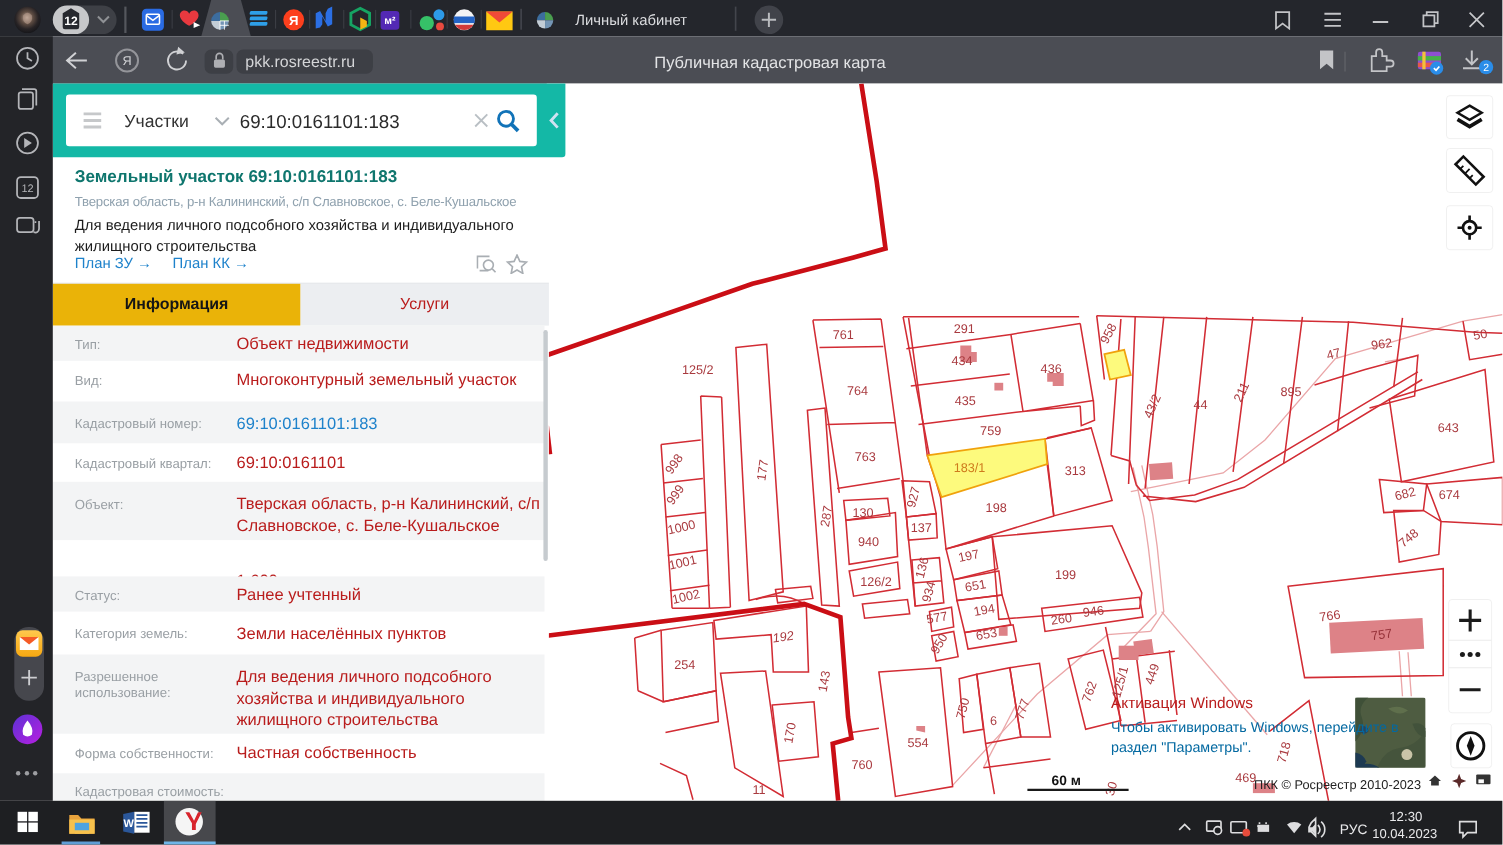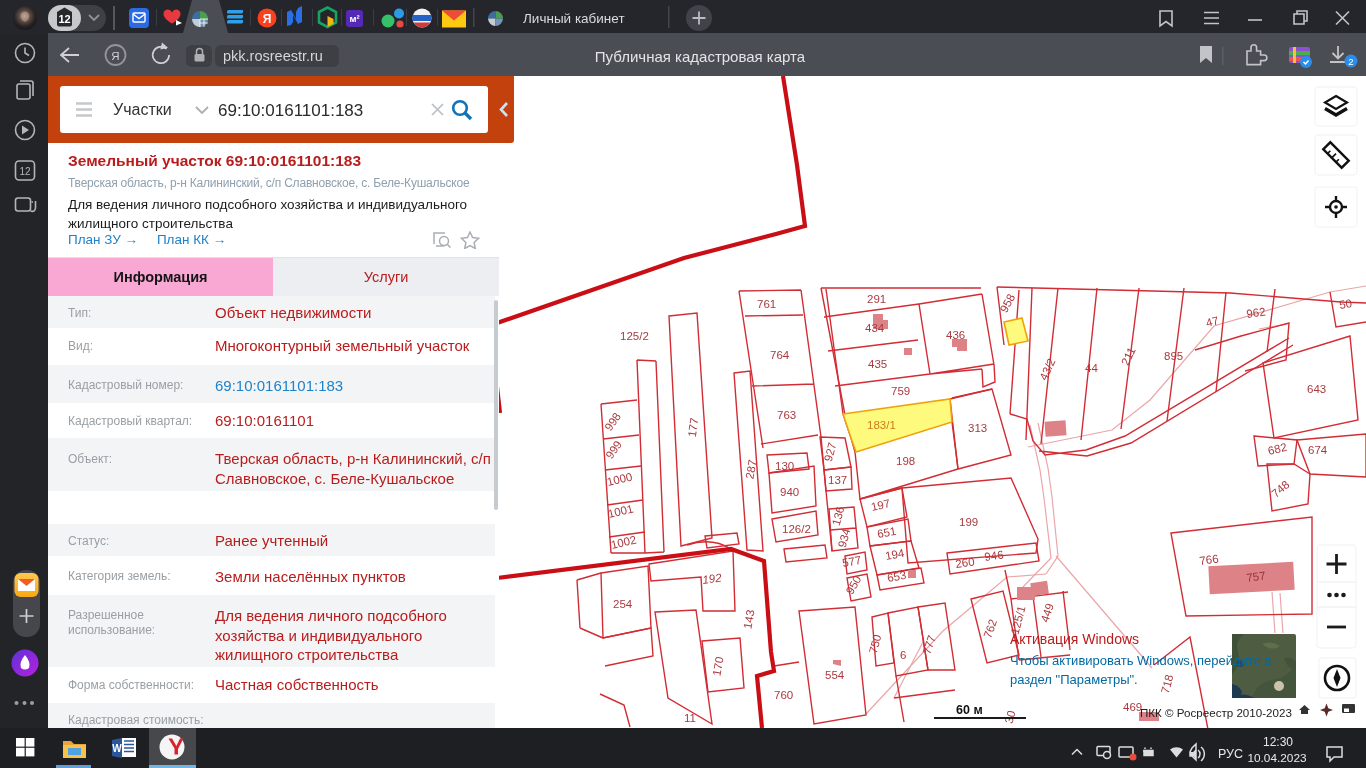--- a/index.html
+++ b/index.html
@@ -4,21 +4,21 @@
 <style>
 *{margin:0;padding:0;box-sizing:border-box;font-family:"Liberation Sans",sans-serif;}
 html,body{width:1366px;height:768px;overflow:hidden;background:#fff;}
 #stage{position:relative;width:1366px;height:768px;overflow:hidden;}
 .abs{position:absolute;}
 
 #tabbar{left:0;top:0;width:1366px;height:33px;background:#24262c;}
 #toolbar{left:0;top:33px;width:1366px;height:43px;background:#4b4d54;}
 #sidebar{left:0;top:33px;width:48px;height:695px;background:#232428;z-index:30;}
 
-#bluebar{left:48px;top:76px;width:466px;height:67px;background:#c2410c;z-index:21;border-radius:0 0 3px 0;}
+#bluebar{left:48px;top:76px;width:466px;height:67px;background:#14b8a6;z-index:21;border-radius:0 0 3px 0;}
 #panel{left:48px;top:143px;width:451px;height:585px;background:#fff;z-index:20;}
 
 .row{position:absolute;left:0;width:447px;}
 .row.g{background:#f3f4f5;}
 .lab{position:absolute;left:20px;top:10px;font-size:12px;color:#999fa4;line-height:15px;width:142px;}
 .val{position:absolute;left:167px;top:7px;font-size:15px;color:#b91c1c;line-height:19.5px;width:268px;}
 .val.link{color:#1e82cb;}
 
 #map{left:497px;top:76px;width:869px;height:572px;background:#ffffff;z-index:1;}
 
@@ -380,35 +380,35 @@
       <text x="65" y="39" font-size="16" fill="#333">Участки</text>
       <path d="M148,31 l6,6 l6,-6" stroke="#a9afb4" stroke-width="1.8" fill="none"></path>
       <text x="170" y="40" font-size="17" fill="#2b2b2b">69:10:0161101:183</text>
       <path d="M384,28 l11,11 M395,28 l-11,11" stroke="#b9bfc4" stroke-width="1.7" fill="none"></path>
       <circle cx="412" cy="32" r="6.8" stroke="#1173b8" stroke-width="2.6" fill="none"></circle>
       <path d="M417,37 l6,6" stroke="#1173b8" stroke-width="3.4" fill="none"></path>
       <path d="M459,27 l-6,6.5 l6,6.5" stroke="#cfe2f1" stroke-width="2.6" fill="none"></path>
     </svg>
   </div>
   <div class="abs" id="panel">
-    <div class="abs" style="left:20px;top:9px;font-size:15.5px;font-weight:bold;color:#b91c1c;">Земельный участок 69:10:0161101:183</div>
+    <div class="abs" style="left:20px;top:9px;font-size:15.5px;font-weight:bold;color:#0f766e;">Земельный участок 69:10:0161101:183</div>
     <div class="abs" style="left:20px;top:33px;font-size:12px;letter-spacing:-0.2px;color:#8fa1ae;white-space:nowrap;">Тверская область, р-н Калининский, с/п Славновское, с. Беле-Кушальское</div>
     <div class="abs" style="left:20px;top:52px;width:406px;font-size:13.5px;color:#1c1c1c;line-height:19px;">Для ведения личного подсобного хозяйства и индивидуального жилищного строительства</div>
     <div class="abs" style="left:20px;top:89px;font-size:13.5px;color:#1e82cb;">План ЗУ →&nbsp;&nbsp;&nbsp;&nbsp;&nbsp;План КК →</div>
     <svg class="abs" style="left:385px;top:88px" width="50" height="18" viewBox="0 0 50 18">
       <g stroke="#a9aeb3" stroke-width="1.5" fill="none">
         <path d="M1,13 v-11 h11 M3,15 h8"></path>
         <circle cx="11" cy="10" r="4.5"></circle>
         <path d="M14.5,13.5 l3,3"></path>
         <path d="M37,1 l2.6,5.6 l6,.7 l-4.5,4.2 l1.2,6 l-5.3,-3 l-5.3,3 l1.2,-6 l-4.5,-4.2 l6,-.7 z"></path>
       </g>
     </svg>
     <div class="abs" style="left:0;top:114px;width:451px;height:1px;background:#e0e3e6;"></div>
     <div class="abs" style="left:225px;top:115px;width:226px;height:38px;background:#eceef1;"></div>
-    <div class="abs" style="left:0;top:115px;width:225px;height:38px;background:#f9a8d4;font-size:14.5px;font-weight:bold;color:#151515;text-align:center;line-height:38px;">Информация</div>
+    <div class="abs" style="left:0;top:115px;width:225px;height:38px;background:#eab308;font-size:14.5px;font-weight:bold;color:#151515;text-align:center;line-height:38px;">Информация</div>
     <div class="abs" style="left:225px;top:115px;width:226px;height:38px;font-size:14.5px;color:#b91c1c;text-align:center;line-height:38px;">Услуги</div>
     <div id="tbl" class="abs" style="left:0;top:153px;width:449px;height:432px;overflow:hidden;">
       <div class="row g" style="top:0;height:32px;">
           <div class="lab">Тип:</div>
           <div class="val">Объект недвижимости</div>
         </div>
       <div class="row" style="top:33px;height:35px;">
           <div class="lab">Вид:</div>
           <div class="val">Многоконтурный земельный участок</div>
         </div>

